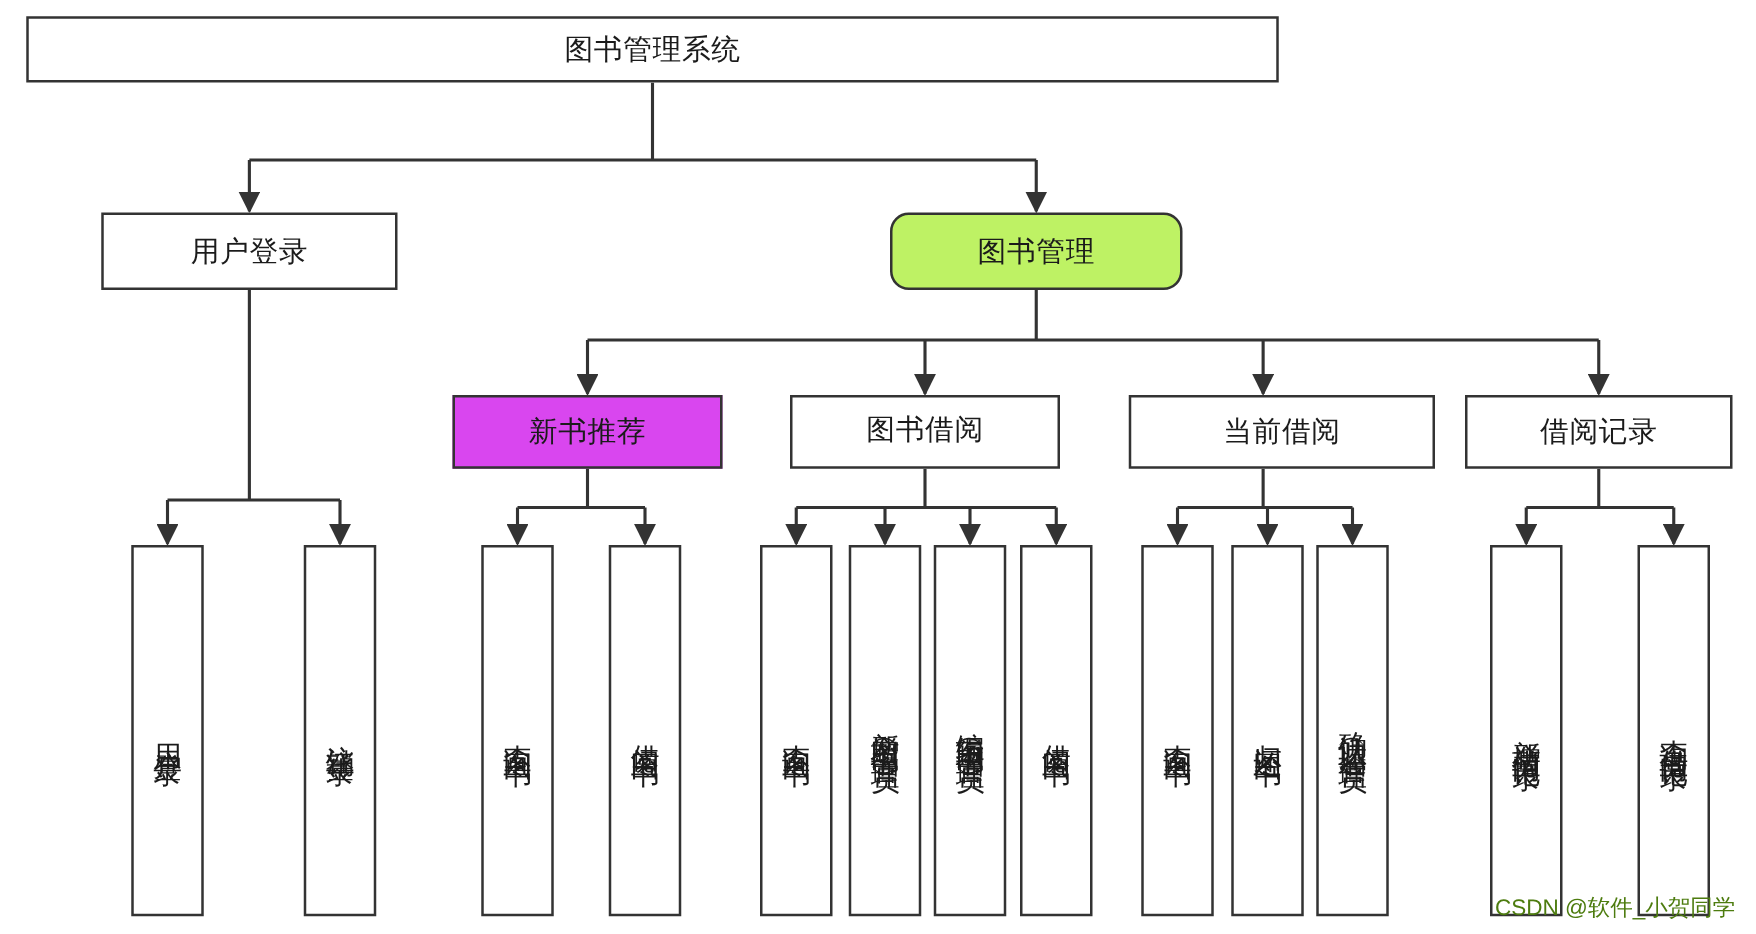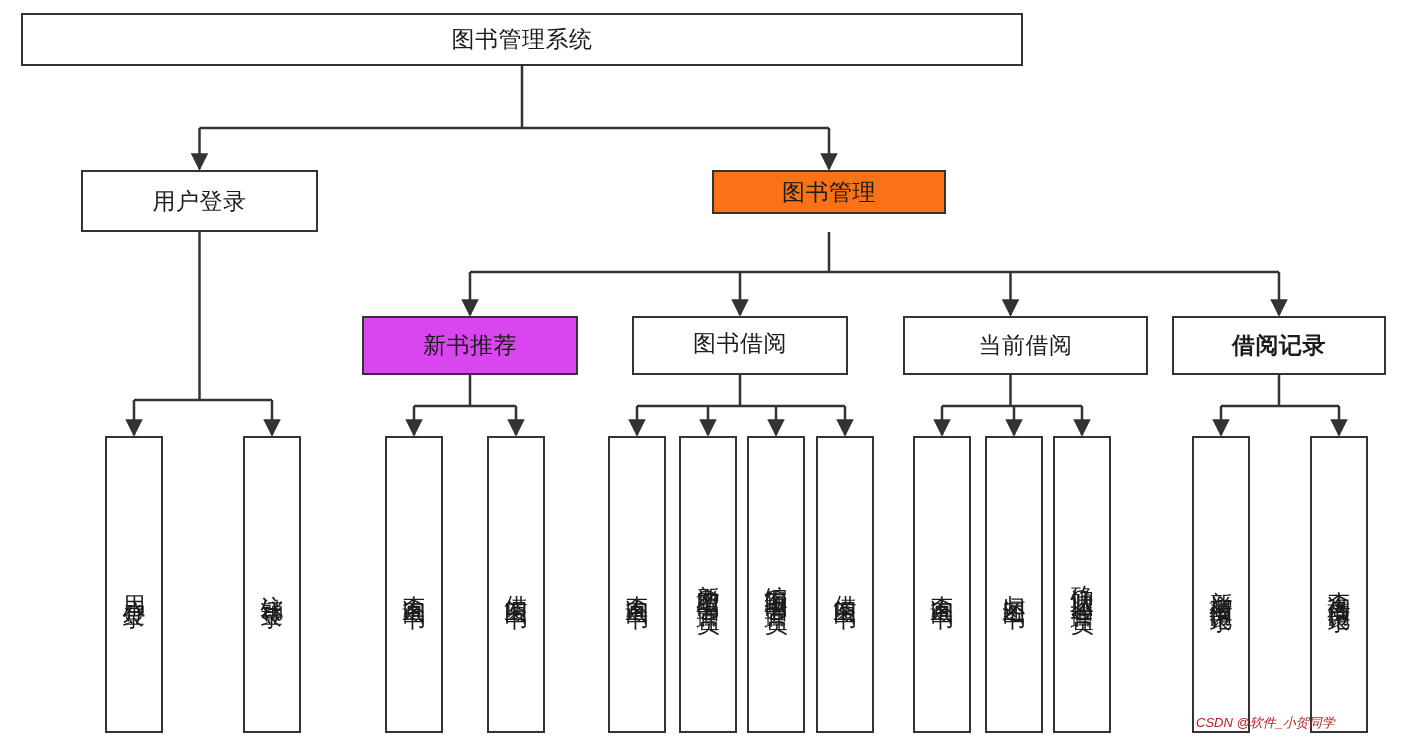--- a/index.html
+++ b/index.html
@@ -51,25 +51,24 @@
   }
   .node.vertical .node-label {
     writing-mode: vertical-rl;
     text-orientation: upright;
     font-size: 23px;
     letter-spacing: 4px;
     line-height: 1;
   }
   .watermark {
     position: absolute;
-    font-size: 13px;
-    color: #b91c1c;
+    font-size: 18px;
+    color: #4d7c0f;
     white-space: nowrap;
     user-select: none;
-    font-style: italic;
   }
 </style>
 </head>
 <body>
 
 <div id="canvas">
 
   <svg id="edges" viewBox="0 0 1405 747" xmlns="http://www.w3.org/2000/svg" aria-hidden="true">
     <defs>
       <marker id="arrow" viewBox="0 0 10 10" refX="9" refY="5" markerWidth="7" markerHeight="7" orient="auto-start-reverse">
@@ -113,33 +112,33 @@
       </g>
   </svg>
 
   <div id="node-layer">
       <div class="node horizontal" style="left: 21px; top: 13px; width: 1002px; height: 53px; border-color: rgb(51, 51, 51); background: rgb(255, 255, 255); justify-content: center;">
         <span class="node-label">图书管理系统</span>
       </div>
       <div class="node horizontal" style="left: 81px; top: 170px; width: 237px; height: 62px; border-color: rgb(51, 51, 51); background: rgb(255, 255, 255);">
         <span class="node-label">用户登录</span>
       </div>
-      <div class="node horizontal" style="left: 712px; top: 170px; width: 234px; height: 44px; border-color: rgb(51, 51, 51); background: #f97316;">
+      <div class="node horizontal" style="left: 712px; top: 170px; width: 234px; height: 62px; border-color: rgb(51, 51, 51); background: #bef264; border-radius: 15px;">
         <span class="node-label">图书管理</span>
       </div>
       <div class="node horizontal" style="left: 362px; top: 316px; width: 216px; height: 59px; border-color: rgb(51, 51, 51); background: #d946ef;">
         <span class="node-label">新书推荐</span>
       </div>
       <div class="node horizontal" style="left: 632px; top: 316px; width: 216px; height: 59px; border-color: rgb(51, 51, 51); background: rgb(255, 255, 255); font-family: Liberation Mono, monospace;">
         <span class="node-label">图书借阅</span>
       </div>
       <div class="node horizontal" style="left: 903px; top: 316px; width: 245px; height: 59px; border-color: rgb(51, 51, 51); background: rgb(255, 255, 255);">
         <span class="node-label">当前借阅</span>
       </div>
-      <div class="node horizontal" style="left: 1172px; top: 316px; width: 214px; height: 59px; border-color: rgb(51, 51, 51); background: rgb(255, 255, 255); font-weight: bold;">
+      <div class="node horizontal" style="left: 1172px; top: 316px; width: 214px; height: 59px; border-color: rgb(51, 51, 51); background: rgb(255, 255, 255);">
         <span class="node-label">借阅记录</span>
       </div>
       <div class="node vertical" style="left: 105px; top: 436px; width: 58px; height: 297px; border-color: rgb(51, 51, 51); background: rgb(255, 255, 255);">
         <span class="node-label">用户登录</span>
       </div>
       <div class="node vertical" style="left: 243px; top: 436px; width: 58px; height: 297px; border-color: rgb(51, 51, 51); background: rgb(255, 255, 255);">
         <span class="node-label">注销登录</span>
       </div>
       <div class="node vertical" style="left: 385px; top: 436px; width: 58px; height: 297px; border-color: rgb(51, 51, 51); background: rgb(255, 255, 255);">
         <span class="node-label">查询图书</span>

